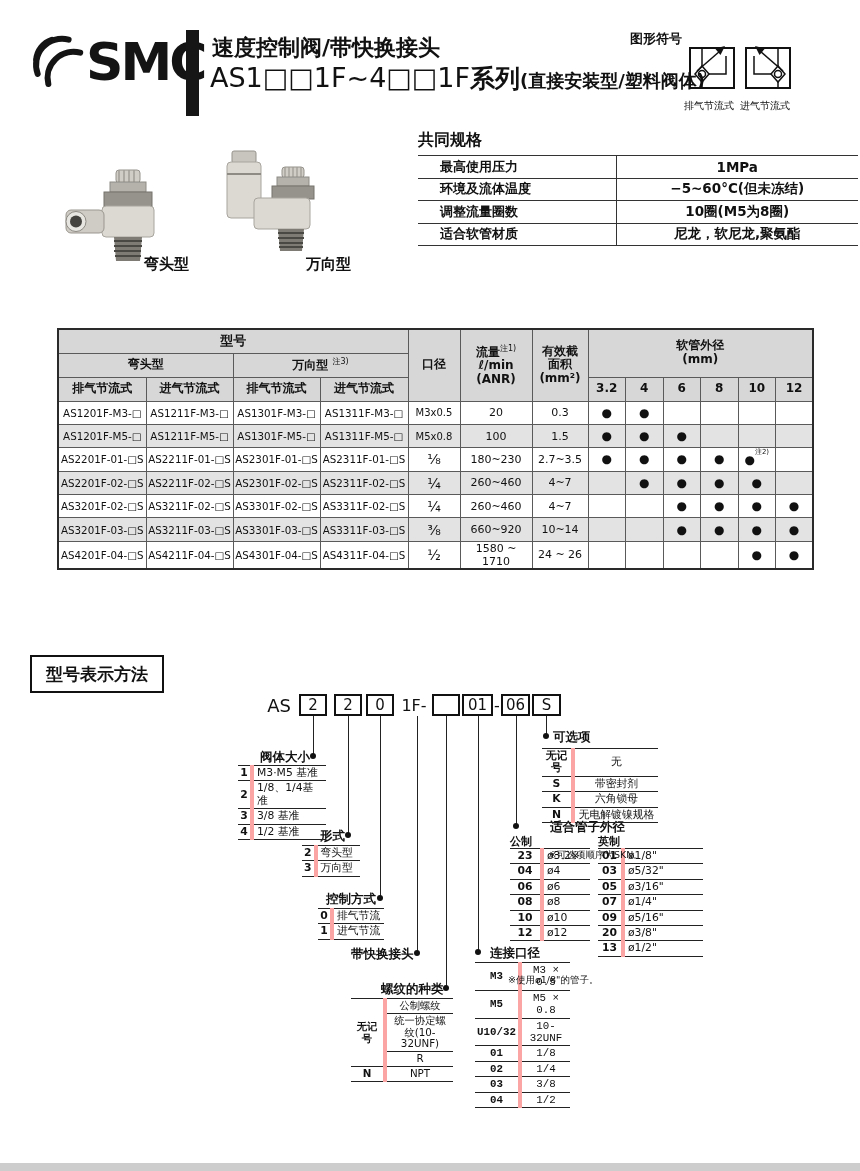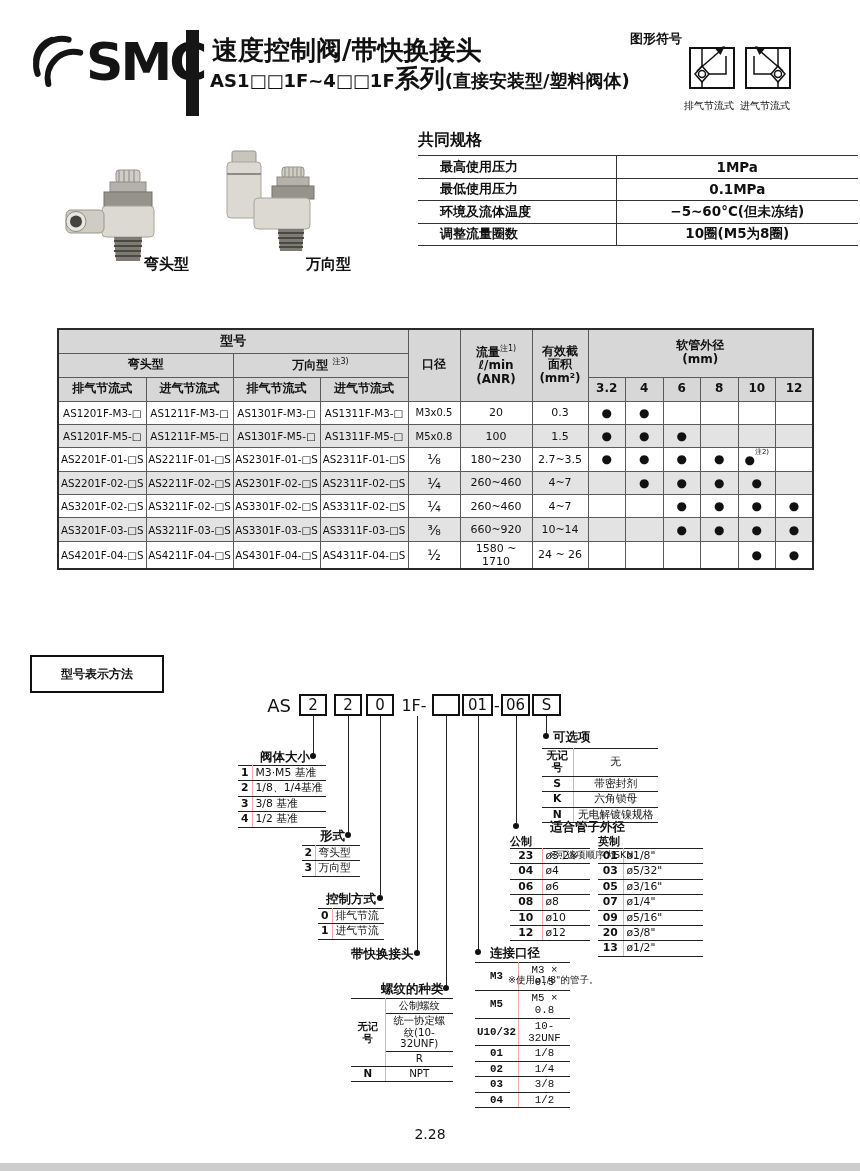--- a/index.html
+++ b/index.html
@@ -4,23 +4,23 @@
 <style>
   * { margin:0; padding:0; box-sizing:border-box; }
   body { background:#fff; }
   .page { position:relative; width:860px; height:1171px; background:#ffffff;
           font-family:"DejaVu Sans", sans-serif; color:#111; overflow:hidden; }
 
   
   .logo { position:absolute; left:30px; top:34px; display:flex; align-items:center; }
   .logo-text { font-size:52px; font-weight:900; letter-spacing:-3px; line-height:1; color:#141414; }
   .hdr-bar { position:absolute; left:186px; top:30px; width:13px; height:86px; background:#161616; }
-  .title1 { position:absolute; left:212px; top:33px; font-size:26px; font-weight:bold; }
+  .title1 { position:absolute; left:212px; top:33px; font-size:22px; font-weight:bold; }
   .title2 { position:absolute; left:210px; top:62px; white-space:nowrap; }
-  .title2 .code { font-size:18px; font-weight:700; }
+  .title2 .code { font-size:27px; font-weight:400; }
   .title2 .word { font-size:25px; font-weight:bold; }
   .title2 .note { font-size:18px; font-weight:bold; }
   .sym-label { position:absolute; left:630px; top:30px; font-size:13px; font-weight:bold; }
   .sym-box { position:absolute; top:40px; width:49px; height:53px; }
   .sym-box.b1 { left:688px; } .sym-box.b2 { left:743px; }
   .sym-cap { position:absolute; top:99px; font-size:10px; }
   .sym-cap.c1 { left:684px; } .sym-cap.c2 { left:740px; }
 
   
   .photo { position:absolute; }
@@ -52,21 +52,21 @@
   .main-table td.pc.frac { font-size:14px; }
   .main-table td.fc, .main-table td.ac { font-size:11px; text-align:center; }
   .main-table td.dc { text-align:center; font-size:12px; position:relative; }
   .main-table td.dc sup { font-size:7px; position:relative; top:-5px; }
 
   
   .notes { position:absolute; left:57px; top:568px; font-size:12.5px; line-height:15.5px; }
 
   
   .ms-title { position:absolute; left:30px; top:655px; width:134px; height:38px; border:2px solid #111;
-              display:flex; align-items:center; justify-content:center; font-size:12px; font-weight:bold; }
+              display:flex; align-items:center; justify-content:center; font-size:17px; font-weight:bold; }
   .seg { position:absolute; top:694px; height:22px; display:flex; align-items:center; justify-content:center;
          font-size:15px; }
   .seg.box { border:2px solid #111; }
   .s0{left:262px;width:34px;font-size:18px;} .s1{left:299px;width:28px;} .s2{left:334px;width:28px;}
   .s3{left:366px;width:28px;} .s4{left:396px;width:36px;font-size:16px;} .s5{left:432px;width:28px;}
   .s6{left:462px;width:31px;} .s7{left:493px;width:8px;font-size:16px;} .s8{left:501px;width:29px;}
   .s9{left:532px;width:29px;}
 
   .vline { position:absolute; width:1px; background:#222; }
   .vl1{left:313px;top:716px;height:40px;} .vl2{left:348px;top:716px;height:119px;}
@@ -78,21 +78,21 @@
   .d4{left:414px;top:950px;} .d5{left:443px;top:985px;} .d6{left:475px;top:949px;}
   .d7{left:513px;top:823px;} .d8{left:543px;top:733px;}
 
   .ms-lbl { position:absolute; font-size:12.5px; font-weight:bold; white-space:nowrap; }
   .lv{left:260px;top:749px;} .ls{left:320px;top:828px;} .lc{left:326px;top:891px;}
   .lf{left:351px;top:946px;} .lt{left:381px;top:981px;} .lp{left:490px;top:945px;}
   .lu{left:550px;top:819px;} .lo{left:553px;top:729px;}
 
   .kvt { position:absolute; border-collapse:collapse; font-size:10.8px; line-height:1.15; border-top:1px solid #222; }
   .kvt td { border-bottom:1px solid #222; padding:1px 3px; height:12px; }
-  .kvt td.kc { border-right:1px solid #fca5a5; font-weight:bold; text-align:center; padding:1px 2px; }
+  .kvt td.kc { border-right:4px solid #fca5a5; font-weight:bold; text-align:center; padding:1px 2px; }
   .kvt.cen td.kd { text-align:center; }
   .t-valve{left:238px;top:765px;width:88px;} .t-valve td.kc{width:14px;}
   .t-style{left:302px;top:845px;width:58px;} .t-style td.kc{width:13px;}
   .t-ctrl{left:318px;top:908px;width:66px;} .t-ctrl td.kc{width:14px;}
   .t-thread{left:351px;top:998px;width:102px;font-size:10.3px;} .t-thread td.kc{width:34px;}
   .t-port{left:475px;top:962px;width:95px;font-family:Liberation Mono, monospace;} .t-port td.kc{width:43px;}
   .t-tubem{left:510px;top:848px;width:80px;} .t-tubem td.kc{width:32px;}
   .t-tubei{left:598px;top:848px;width:105px;} .t-tubei td.kc{width:25px;}
   .t-opt{left:542px;top:748px;width:116px;} .t-opt td.kc{width:31px;}
   .ms-sub { position:absolute; font-size:11px; font-weight:bold; }
@@ -189,30 +189,30 @@
   <div class="photo-cap c2">万向型</div>
 
   <div class="spec-title">共同规格</div>
   <table class="spec-table">
     <tbody id="spec-body">
         <tr>
           <td class="sl">最高使用压力</td>
           <td class="sv">1MPa</td>
         </tr>
         <tr>
-          <td class="sl">最低使用压力</td>
-          <td class="sv">0.1MPa</td>
-        </tr>
-        <tr>
           <td class="sl">环境及流体温度</td>
           <td class="sv">−5~60°C(但未冻结)</td>
         </tr>
         <tr>
           <td class="sl">调整流量圈数</td>
           <td class="sv">10圈(M5为8圈)</td>
+        </tr>
+        <tr>
+          <td class="sl">适合软管材质</td>
+          <td class="sv">尼龙，软尼龙,聚氨酯</td>
         </tr>
       </tbody>
   </table>
 
   <table class="main-table">
     <colgroup>
       <col style="width:88px">
         <col style="width:87px">
         <col style="width:87px">
         <col style="width:88px">
@@ -584,15 +584,14 @@
           <td class="kd">无电解镀镍规格</td>
         </tr>
       </tbody>
     </table>
 
   <div class="ms-sub mt1">公制</div>
   <div class="ms-sub mt2">英制</div>
   <div class="ms-note n1">※使用ø1/8"的管子。</div>
   <div class="ms-note n2">※可选项顺序为SKN。</div>
 
-  <div class="page-num">2.28</div>
   <div class="bottom-strip"></div>
 </div>
 
 </body></html>

